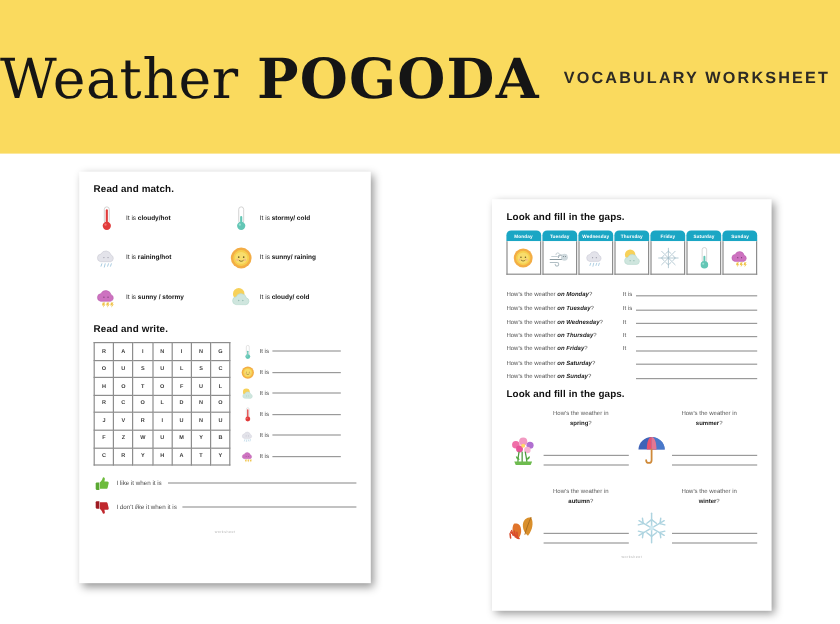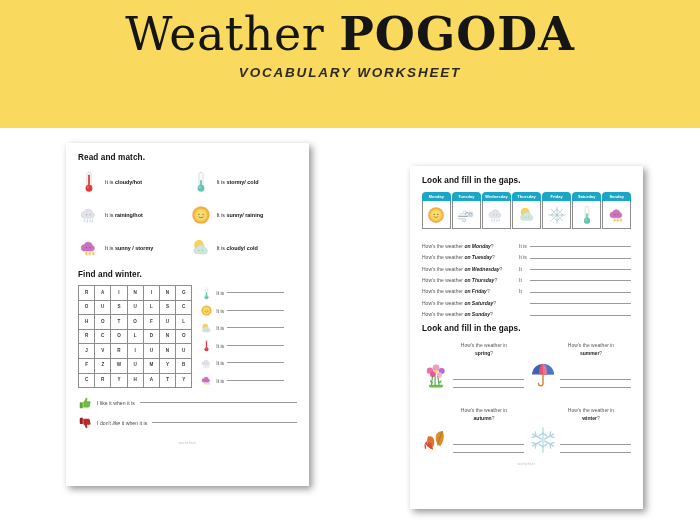--- a/index.html
+++ b/index.html
@@ -10,41 +10,40 @@
     background: #ffffff;
     font-family: "Liberation Sans", sans-serif;
   }
   #root { position: relative; width: 700px; height: 520px; background: #ffffff; }
 
   
   .banner {
     position: absolute; left: 0; top: 0;
     width: 700px; height: 128px;
     background: #fada5e;
-    display: flex; flex-direction: column;
-    align-items: center; justify-content: flex-start;
+    display: flex; flex-direction: row;
+    align-items: center; justify-content: flex-start; gap: 20px;
   }
   .banner-title {
     margin-top: 6px;
     font-family: "DejaVu Serif", "Liberation Serif", serif;
     font-size: 46px;
     letter-spacing: 0.5px;
     color: #151515;
     white-space: nowrap;
     line-height: 1.25;
   }
   .banner-title .bold-part { font-weight: 700; letter-spacing: 1px; }
   .banner-sub {
     margin-top: 1px;
     font-family: "Liberation Sans", sans-serif;
     font-size: 13.5px;
     font-weight: 700;
     letter-spacing: 1.8px;
     color: #2d2a24;
-    font-style: italic;
   }
 
   
   .page {
     position: absolute;
     background: #ffffff;
     box-shadow: 3px 3px 7px rgba(0,0,0,0.42);
     overflow: hidden;
   }
   .page-left  { left: 66px;  top: 143px; width: 243px; height: 343px; }
@@ -261,21 +260,21 @@
       <path d="M9.5 24.5a4.8 4.8 0 0 1 .4-9.5 6.6 6.6 0 0 1 12.4 1.2 4.3 4.3 0 0 1-.7 8.4z" fill="none" stroke="#b3d6cb" stroke-width=".7"></path>
       <circle cx="13" cy="19.5" r=".8" fill="#8fb8ad"></circle>
       <circle cx="18" cy="19.5" r=".8" fill="#8fb8ad"></circle>
     </svg>
               </span>
             </div>
       <div class="match-txt">It is <b>cloudy/ cold</b></div>
     </div>
         </div>
 
-      <div class="heading" style="margin-top:9px">Find and winter.</div>
+      <div class="heading" style="margin-top:9px">Read and write.</div>
 
       <div class="fw-wrap">
         <table class="ws">
             <tbody id="ws-body">
               <tr>
                 <td>R</td>
                 <td>A</td>
                 <td>I</td>
                 <td>N</td>
                 <td>I</td>

